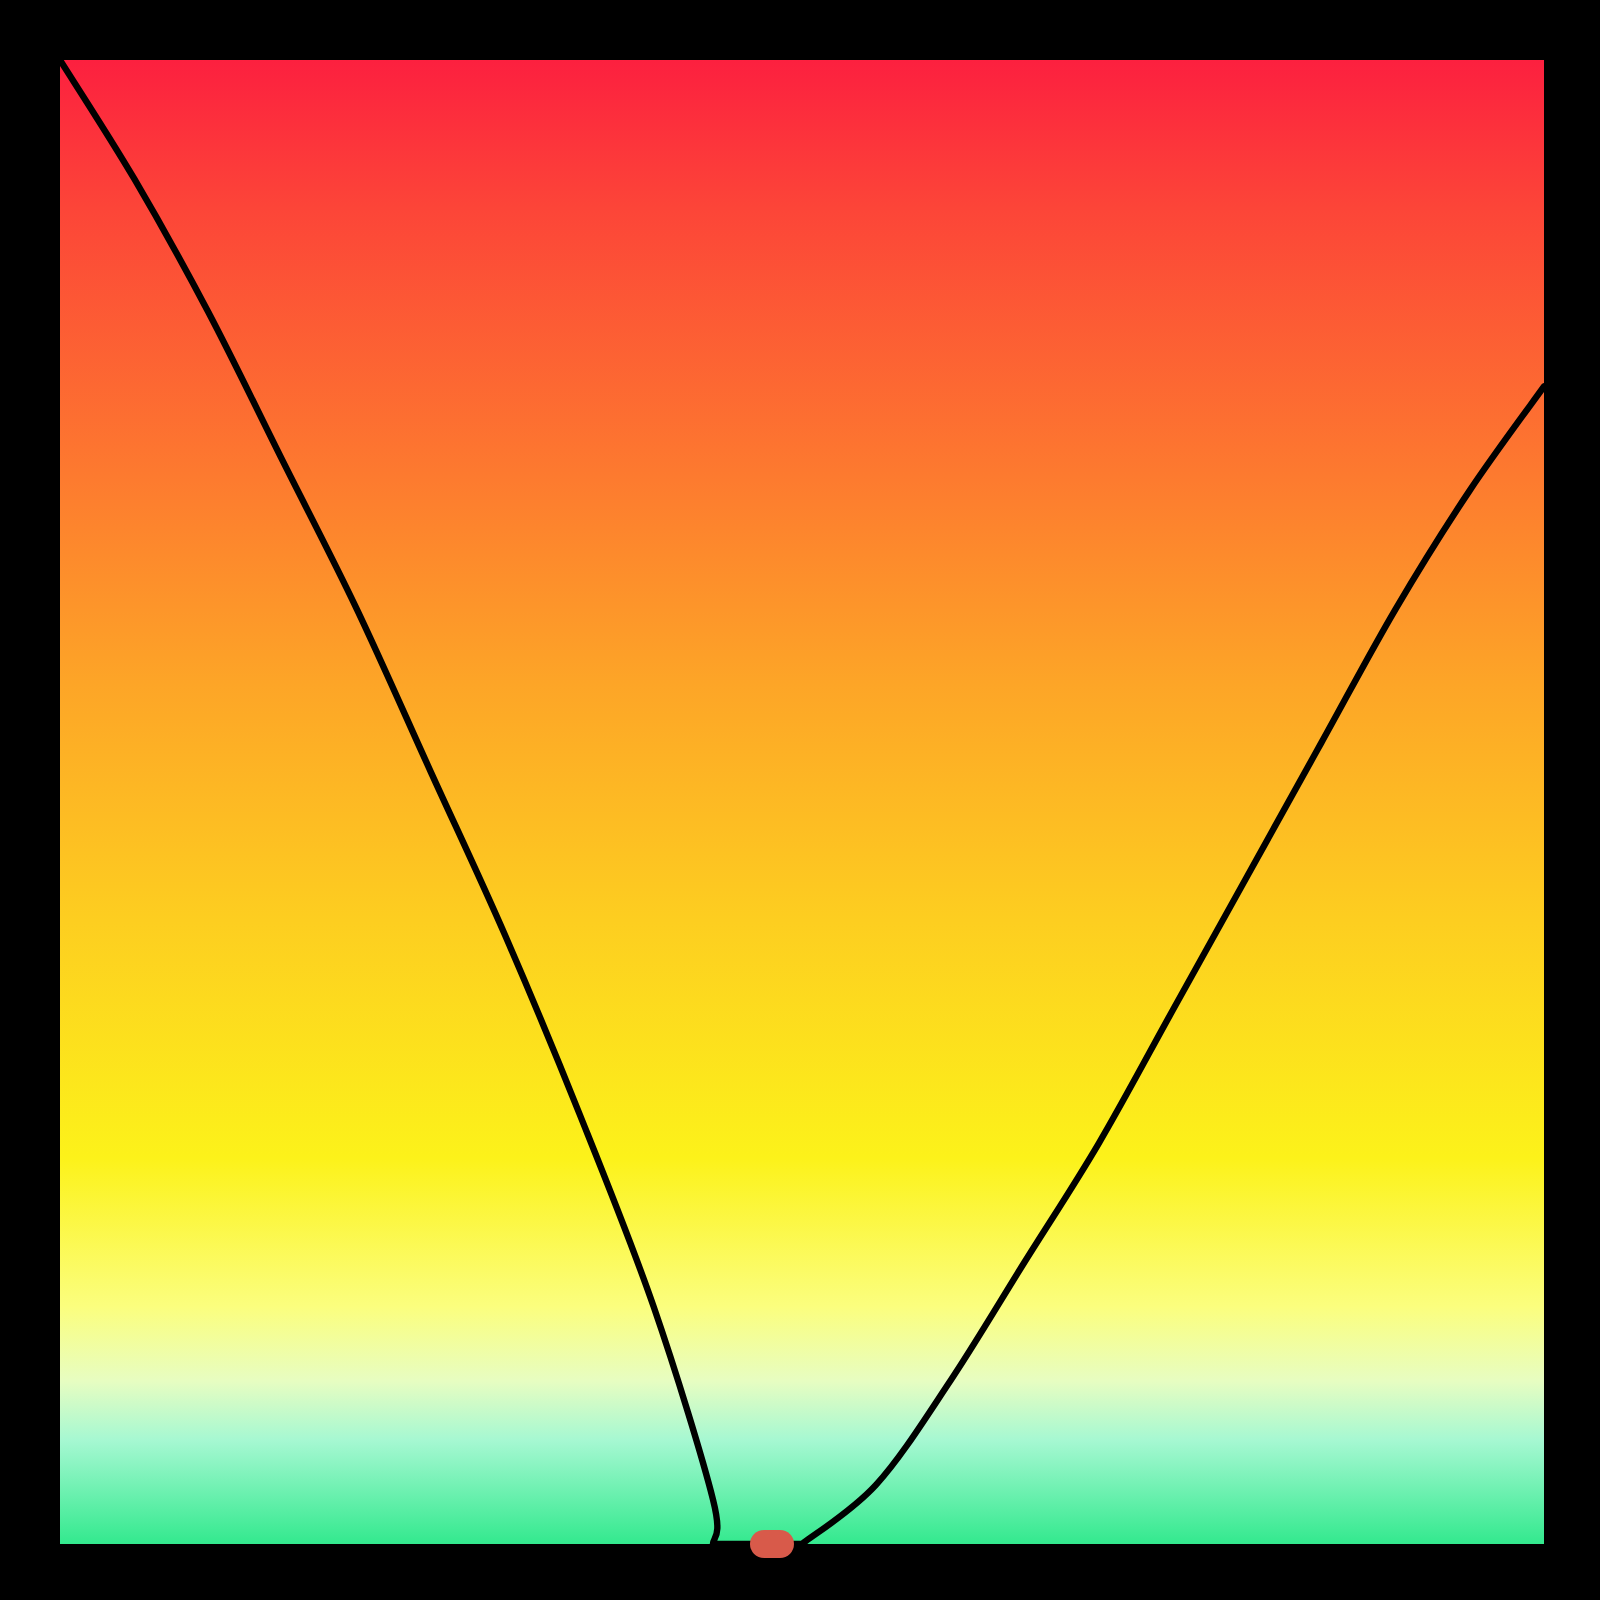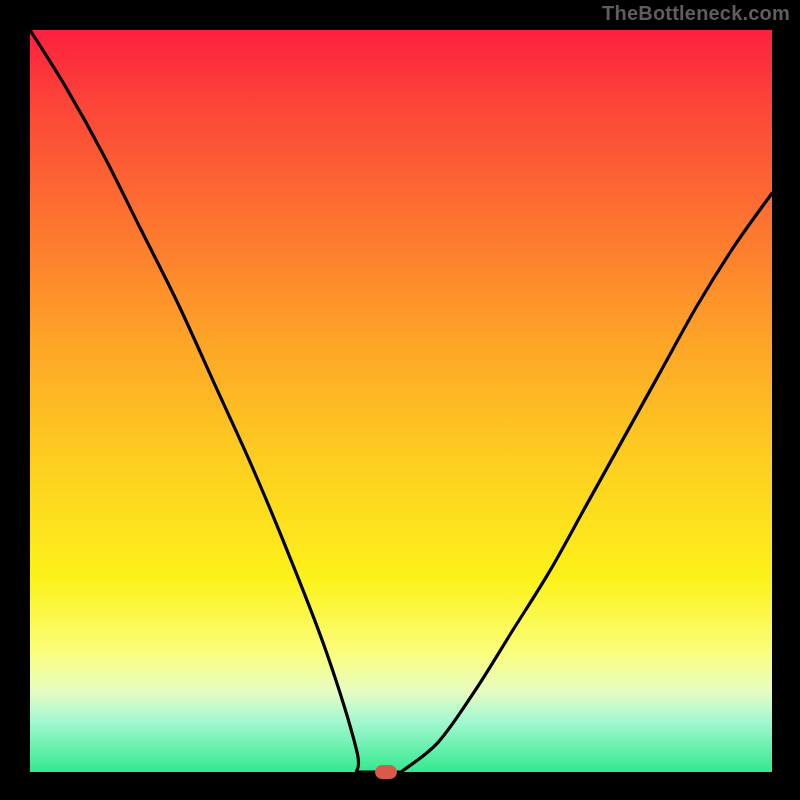--- a/index.html
+++ b/index.html
@@ -62,21 +62,20 @@
     height: 14px;
     background: #d85a4a;
     border-radius: 7px;
     transform: translate(-50%, -50%);
   }
 </style>
 </head>
 <body>
 
 <div class="frame">
-  <div class="watermark">TheBottleneck.com</div>
 
   <div class="plot">
     <div class="gradient"></div>
 
     <svg class="curve" viewBox="0 0 742 742" preserveAspectRatio="none">
       <path id="curve-path" d="M 0 0 C 6.183333333333334 9.893333333333336, 24.733333333333334 38.33666666666669, 37.1 59.360000000000014 C 49.46666666666667 80.38333333333334, 61.833333333333336 102.64333333333332, 74.2 126.13999999999999 C 86.56666666666666 149.63666666666666, 98.93333333333334 175.60666666666668, 111.3 200.34000000000003 C 123.66666666666666 225.07333333333338, 136.03333333333333 248.57000000000002, 148.4 274.54 C 160.76666666666668 300.51, 173.13333333333333 328.9533333333333, 185.5 356.15999999999997 C 197.86666666666667 383.3666666666666, 210.23333333333332 409.3366666666667, 222.6 437.78000000000003 C 234.96666666666667 466.22333333333336, 247.33333333333331 495.9033333333334, 259.7 526.82 C 272.06666666666666 557.7366666666667, 285.67 591.1266666666667, 296.8 623.28 C 307.93 655.4333333333333, 321.53333333333336 699.9533333333334, 326.48 719.74 C 331.4266666666667 739.5266666666666, 326.48 738.29, 326.48 742 L 371 742 C 371 742, 364.81666666666666 746.9466666666667, 371 742 C 377.18333333333334 737.0533333333333, 395.73333333333335 725.9233333333334, 408.1 712.32 C 420.4666666666667 698.7166666666667, 432.8333333333333 678.9300000000001, 445.2 660.38 C 457.56666666666666 641.8299999999999, 469.93333333333334 620.8066666666666, 482.3 601.02 C 494.6666666666667 581.2333333333333, 507.0333333333333 562.6833333333333, 519.4 541.66 C 531.7666666666667 520.6366666666667, 544.1333333333333 497.14, 556.5 474.88 C 568.8666666666667 452.62, 581.2333333333333 430.35999999999996, 593.6 408.09999999999997 C 605.9666666666667 385.84, 618.3333333333333 363.58, 630.6999999999999 341.32 C 643.0666666666666 319.06, 655.4333333333334 295.56333333333333, 667.8000000000001 274.54 C 680.1666666666667 253.5166666666667, 692.5333333333333 233.73000000000008, 704.9 215.18000000000006 C 717.2666666666667 196.63000000000005, 735.8166666666666 171.89666666666668, 742 163.24" fill="none" stroke="#000" stroke-width="3.2" stroke-linecap="round"></path>
     </svg>
 
     <div class="marker" id="marker" style="left: 356.16px; top: 742px;"></div>
   </div>

